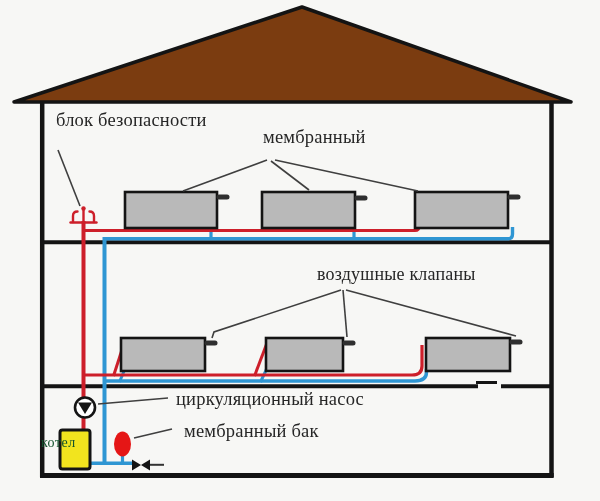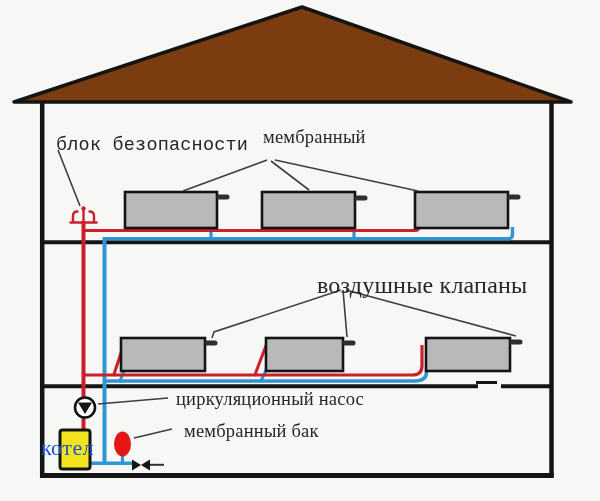--- a/index.html
+++ b/index.html
@@ -5,22 +5,22 @@
   html,body{margin:0;padding:0;background:#f7f7f5;}
   #canvas{
     position:relative;width:600px;height:501px;background:#f7f7f5;
     font-family:"Liberation Serif","DejaVu Serif",serif;overflow:hidden;
   }
   #canvas svg{position:absolute;left:0;top:0;}
   .lbl{
     position:absolute;color:#262626;font-size:18.5px;line-height:1.05;
     white-space:nowrap;letter-spacing:0.2px;
   }
-  .lbl-air{font-size:24px;margin-top:8px;}
-  .lbl-boiler{color:#1d4ed8;font-size:22px;letter-spacing:0.5px;}
+  .lbl-air{font-size:18px;}
+  .lbl-boiler{color:#14532d;font-size:14px;letter-spacing:0.5px;}
 </style>
 </head>
 <body>
 
 <div id="canvas">
 
   <svg width="600" height="501" viewBox="0 0 600 501">
 
     <polygon points="14,102 302,7 571,102" stroke="#141414" stroke-width="3.5" stroke-linejoin="round" fill="#7b3c10"></polygon>
     <line x1="42.2" y1="101" x2="42.2" y2="477" stroke="#141414" stroke-width="4.5"></line>
@@ -105,19 +105,19 @@
       <path d="M271,161 L309,190"></path>
       <path d="M275,160 L418,191"></path>
       <path d="M341,290 L214,332 L212,338"></path>
       <path d="M343,290 L347,337"></path>
       <path d="M346,290 L516,336"></path>
       <path d="M98,404 L168,398"></path>
       <path d="M134,438 L172,429"></path>
     </g>
   </svg>
 
-  <span class="lbl" style="left:56px;top:136px;font-family:Liberation Mono, monospace;">блок безопасности</span>
+  <span class="lbl" style="left:56px;top:111px;">блок безопасности</span>
   <span class="lbl" style="left:263px;top:128px;">мембранный</span>
   <span class="lbl lbl-air" style="left:317px;top:265px;">воздушные клапаны</span>
   <span class="lbl" style="left:176px;top:390px;">циркуляционный насос</span>
   <span class="lbl" style="left:184px;top:422px;">мембранный бак</span>
   <span class="lbl lbl-boiler" style="left:41px;top:436px;">котел</span>
 </div>
 
 </body></html>

